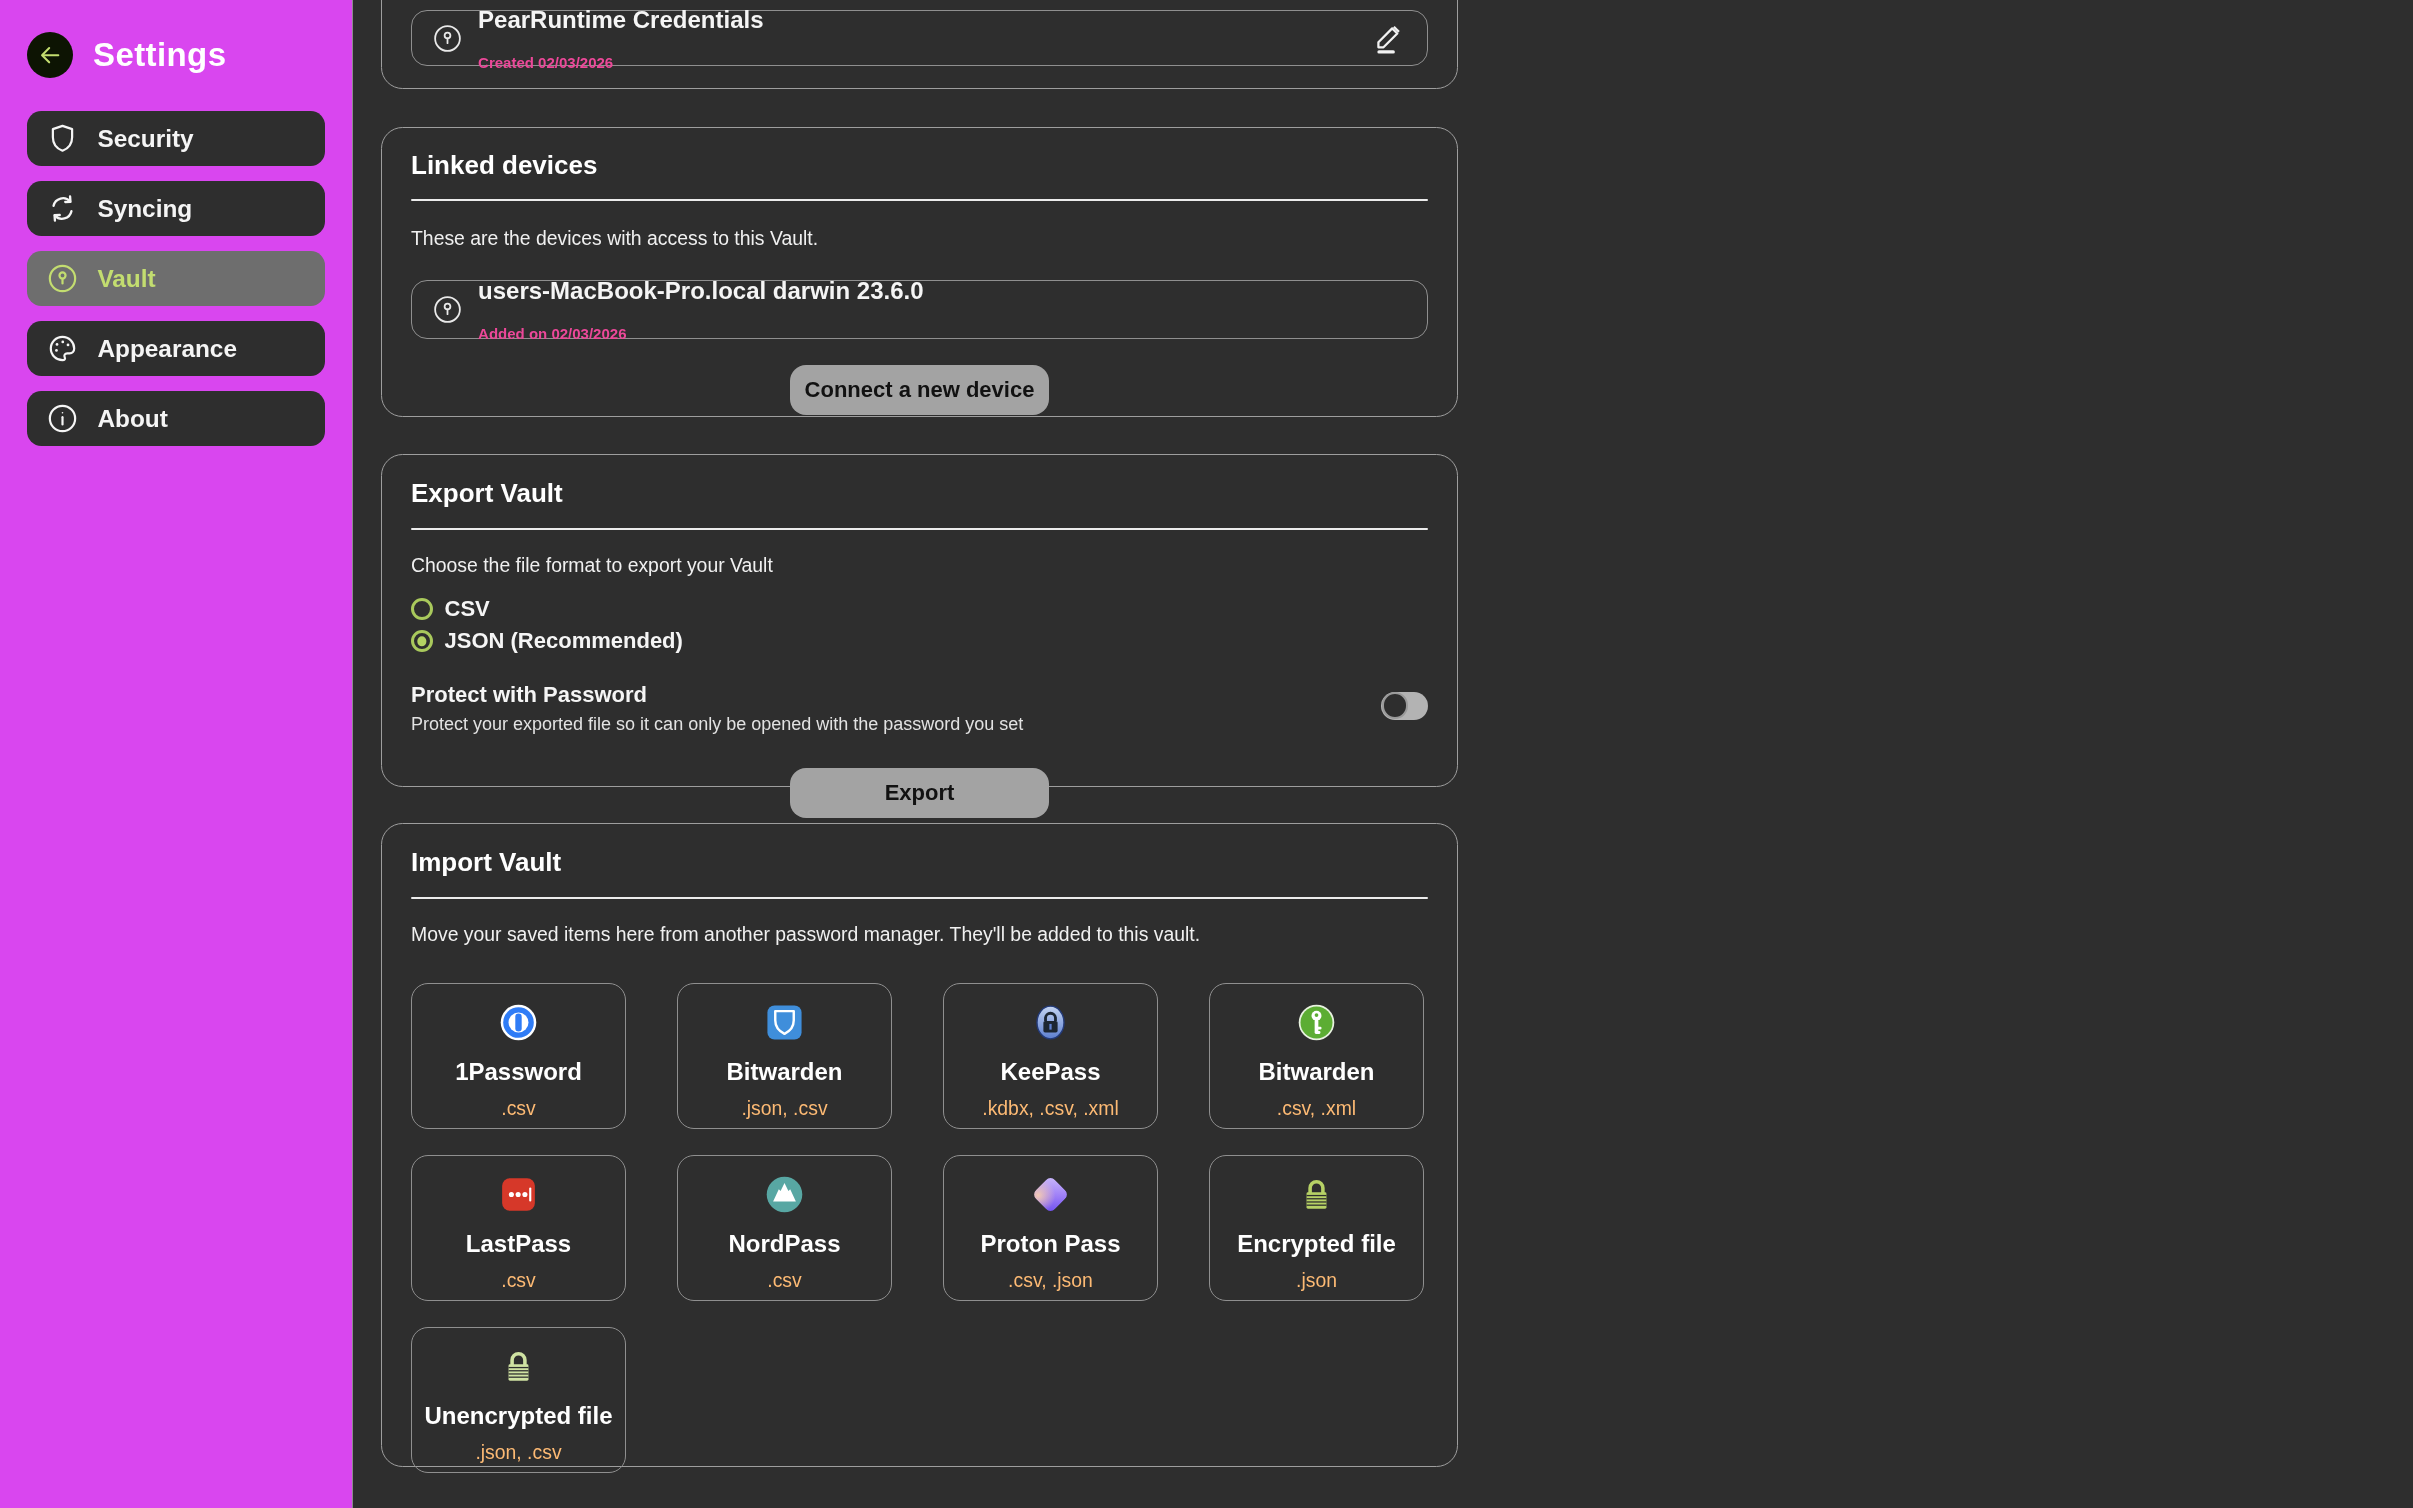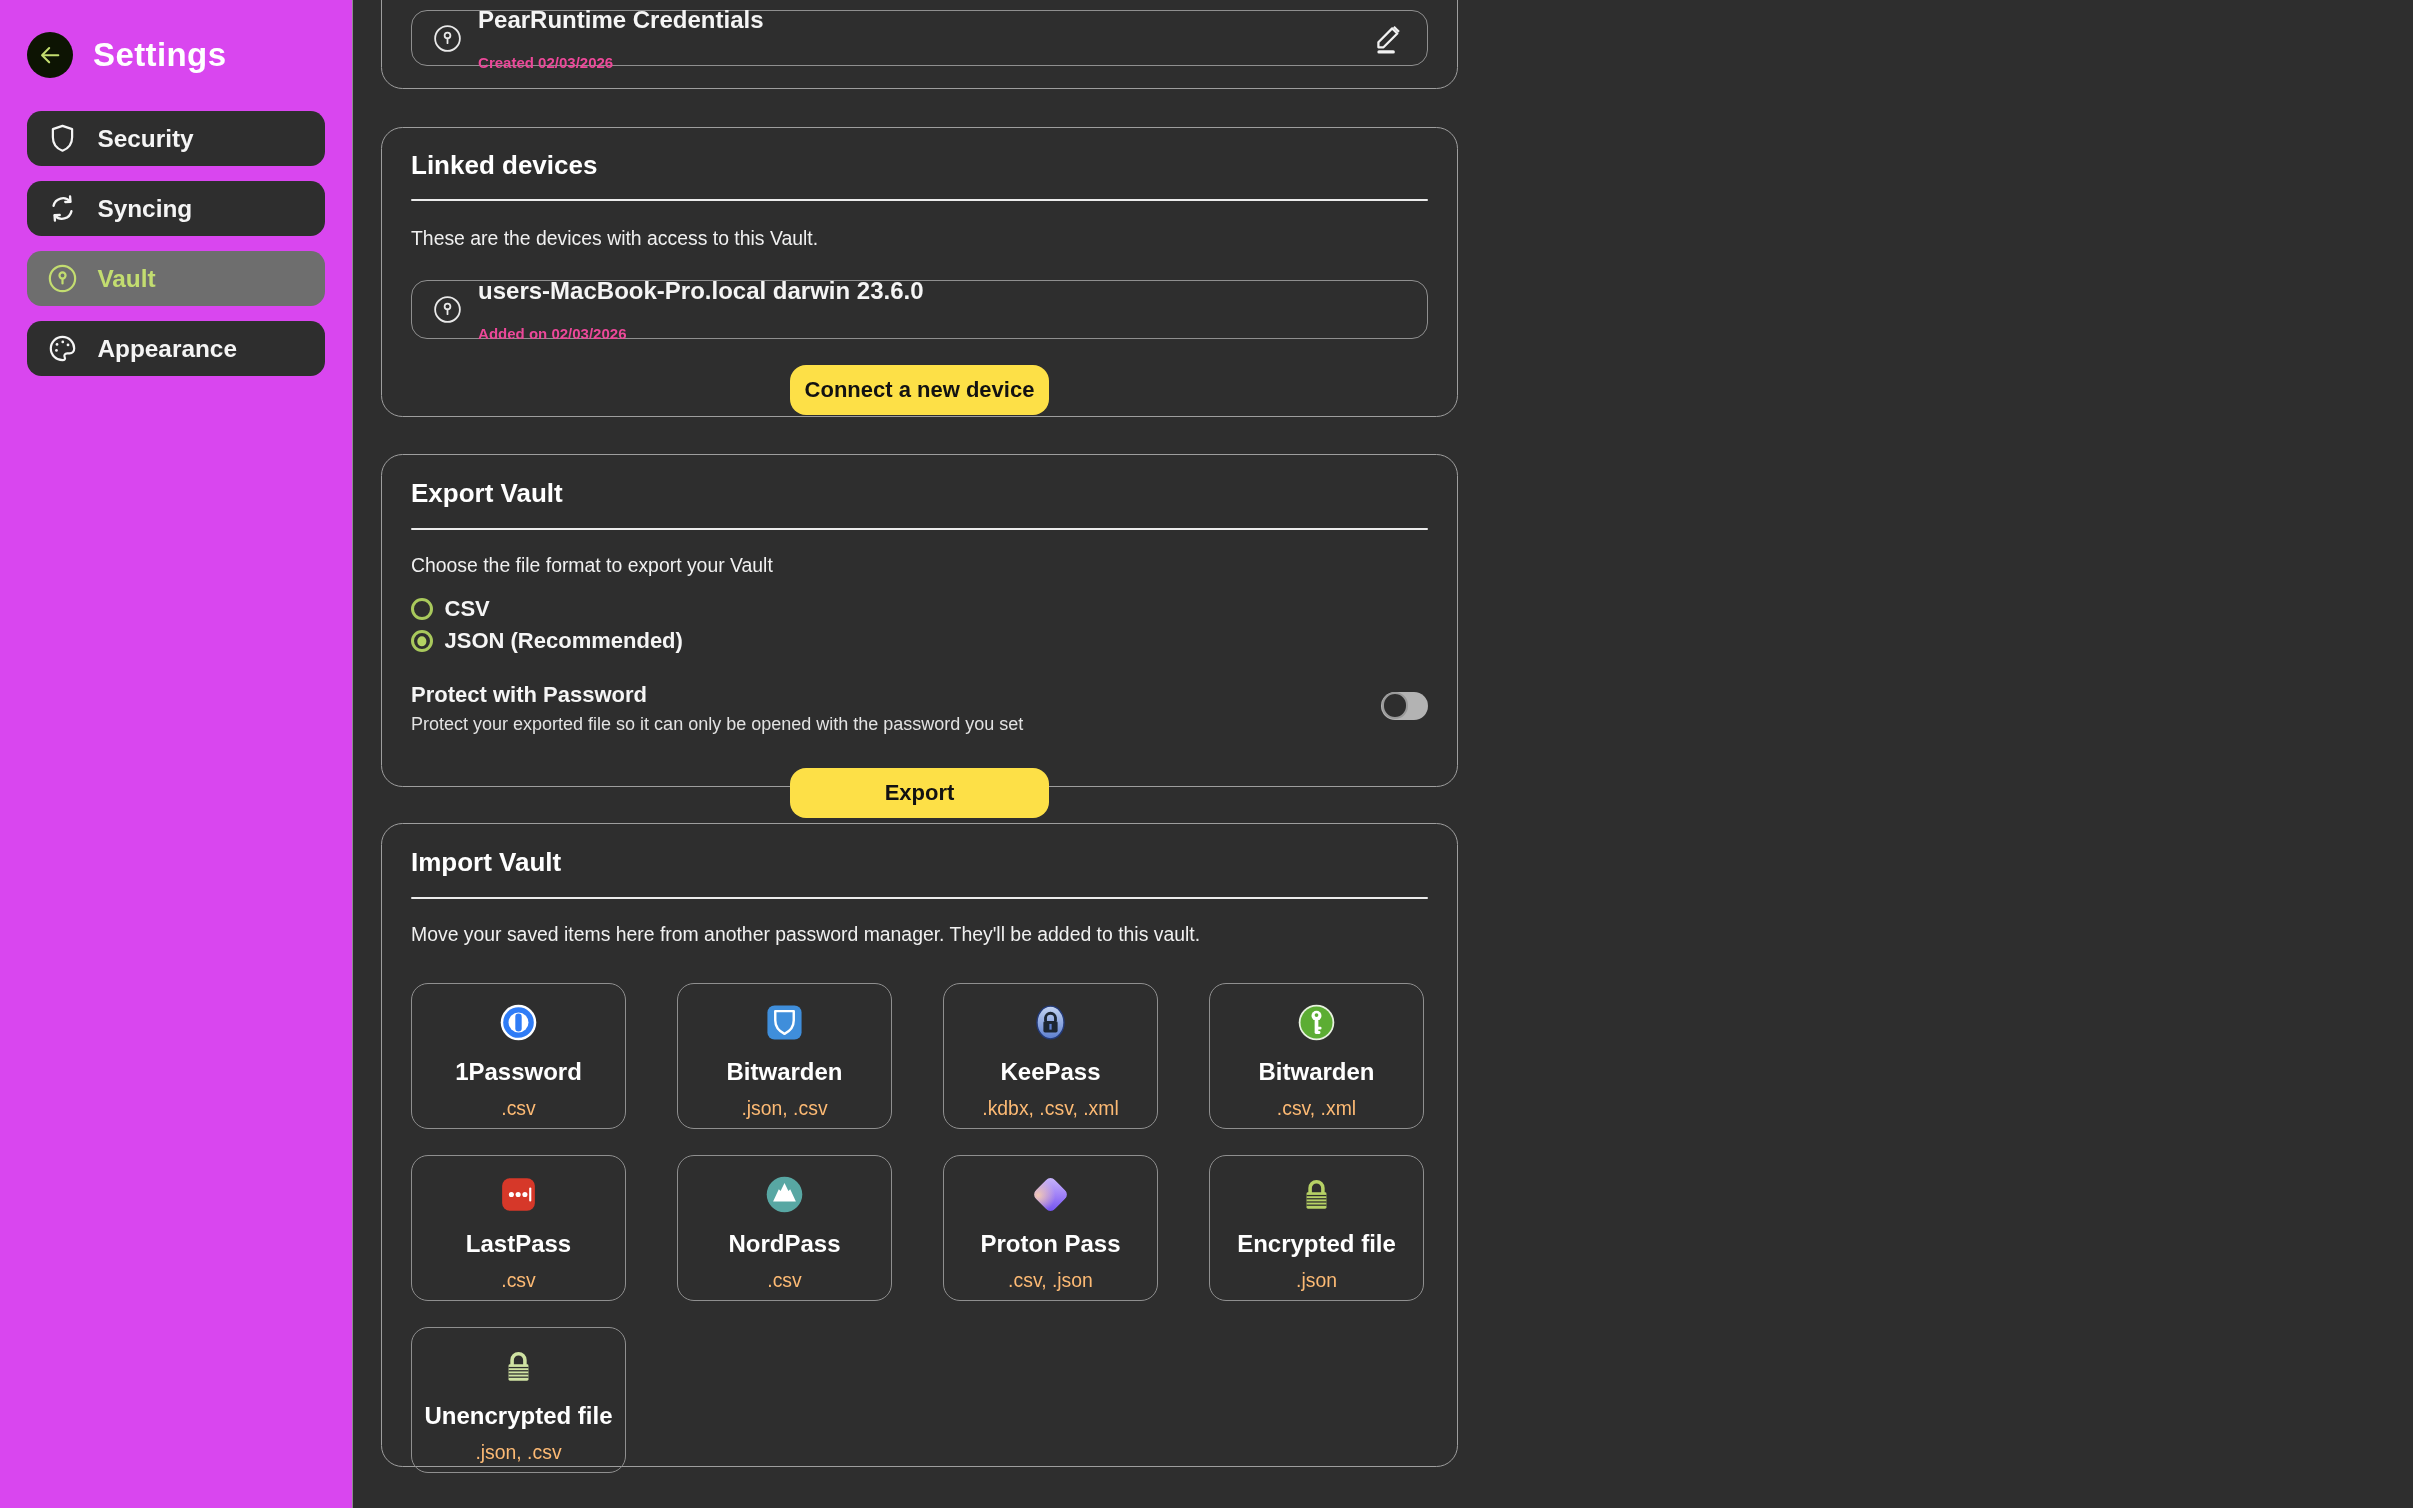--- a/index.html
+++ b/index.html
@@ -53,21 +53,21 @@
   }
   .row-item .kicon { width:33px; height:33px; flex:0 0 auto; display:flex; }
   .row-main { display:flex; flex-direction:column; justify-content:center; }
   .row-title { font-size:24px; color:#f5f5f5; }
   .row-sub { font-size:15px; color:#ec4899; margin-top:20px; }
   .edit-btn { margin-left:auto; width:40px; height:40px; display:flex; align-items:center; justify-content:center; cursor:pointer; }
 
   
   .lime-btn {
     display:block; margin:0 auto; width:259px; height:50px;
-    background:#fde047; color:#121212; border:none; border-radius:16px;
+    background:#a3a3a3; color:#121212; border:none; border-radius:16px;
     font-size:22px; font-weight:bold; font-family:inherit; cursor:pointer;
   }
 
   
   .radio-row { display:flex; align-items:center; gap:11.5px; height:32px; cursor:pointer; }
   .radio {
     width:22px; height:22px; border-radius:50%;
     border:3.6px solid #a9c95c; position:relative; flex:0 0 auto;
   }
   .radio.selected::after {
@@ -163,20 +163,30 @@
       <span class="nicon">
         <svg viewBox="0 0 24 24" width="33" height="33" fill="none" stroke="#f5f5f5" stroke-width="1.6">
             <path d="M12 3.5 a8.5 8.5 0 1 0 0 17 c1.6 0 2.2-1 1.6-2.2 -.7-1.4.2-2.8 1.8-2.8 h1.8 c1.9 0 3.3-1.4 3.3-3.5 A8.5 8.5 0 0 0 12 3.5 Z"></path>
             <circle cx="8" cy="9" r="1" fill="#f5f5f5" stroke="none"></circle>
             <circle cx="12.2" cy="7.2" r="1" fill="#f5f5f5" stroke="none"></circle>
             <circle cx="16" cy="9.4" r="1" fill="#f5f5f5" stroke="none"></circle>
             <circle cx="7.6" cy="13.4" r="1" fill="#f5f5f5" stroke="none"></circle>
           </svg>
       </span>
       <span>Appearance</span>
+    </div>
+    <div class="nav-item">
+      <span class="nicon">
+        <svg viewBox="0 0 24 24" width="33" height="33" fill="none" stroke="#f5f5f5" stroke-width="1.6" stroke-linecap="round">
+            <circle cx="12" cy="12" r="9.2"></circle>
+            <line x1="12" y1="11" x2="12" y2="16.3"></line>
+            <circle cx="12" cy="7.8" r="0.6" fill="#f5f5f5" stroke="none"></circle>
+          </svg>
+      </span>
+      <span>About</span>
     </div>
   </nav>
 </aside>
 
 <main class="main">
 
   <section class="card" style="top:-46px; height:135px;">
     <div class="row-item" style="position:absolute; left:29px; right:29px; top:55px;">
       <span class="kicon">
         <svg viewBox="0 0 24 24" width="33" height="33" fill="none" stroke="#e9e9e9" stroke-width="1.3" stroke-linecap="round">

